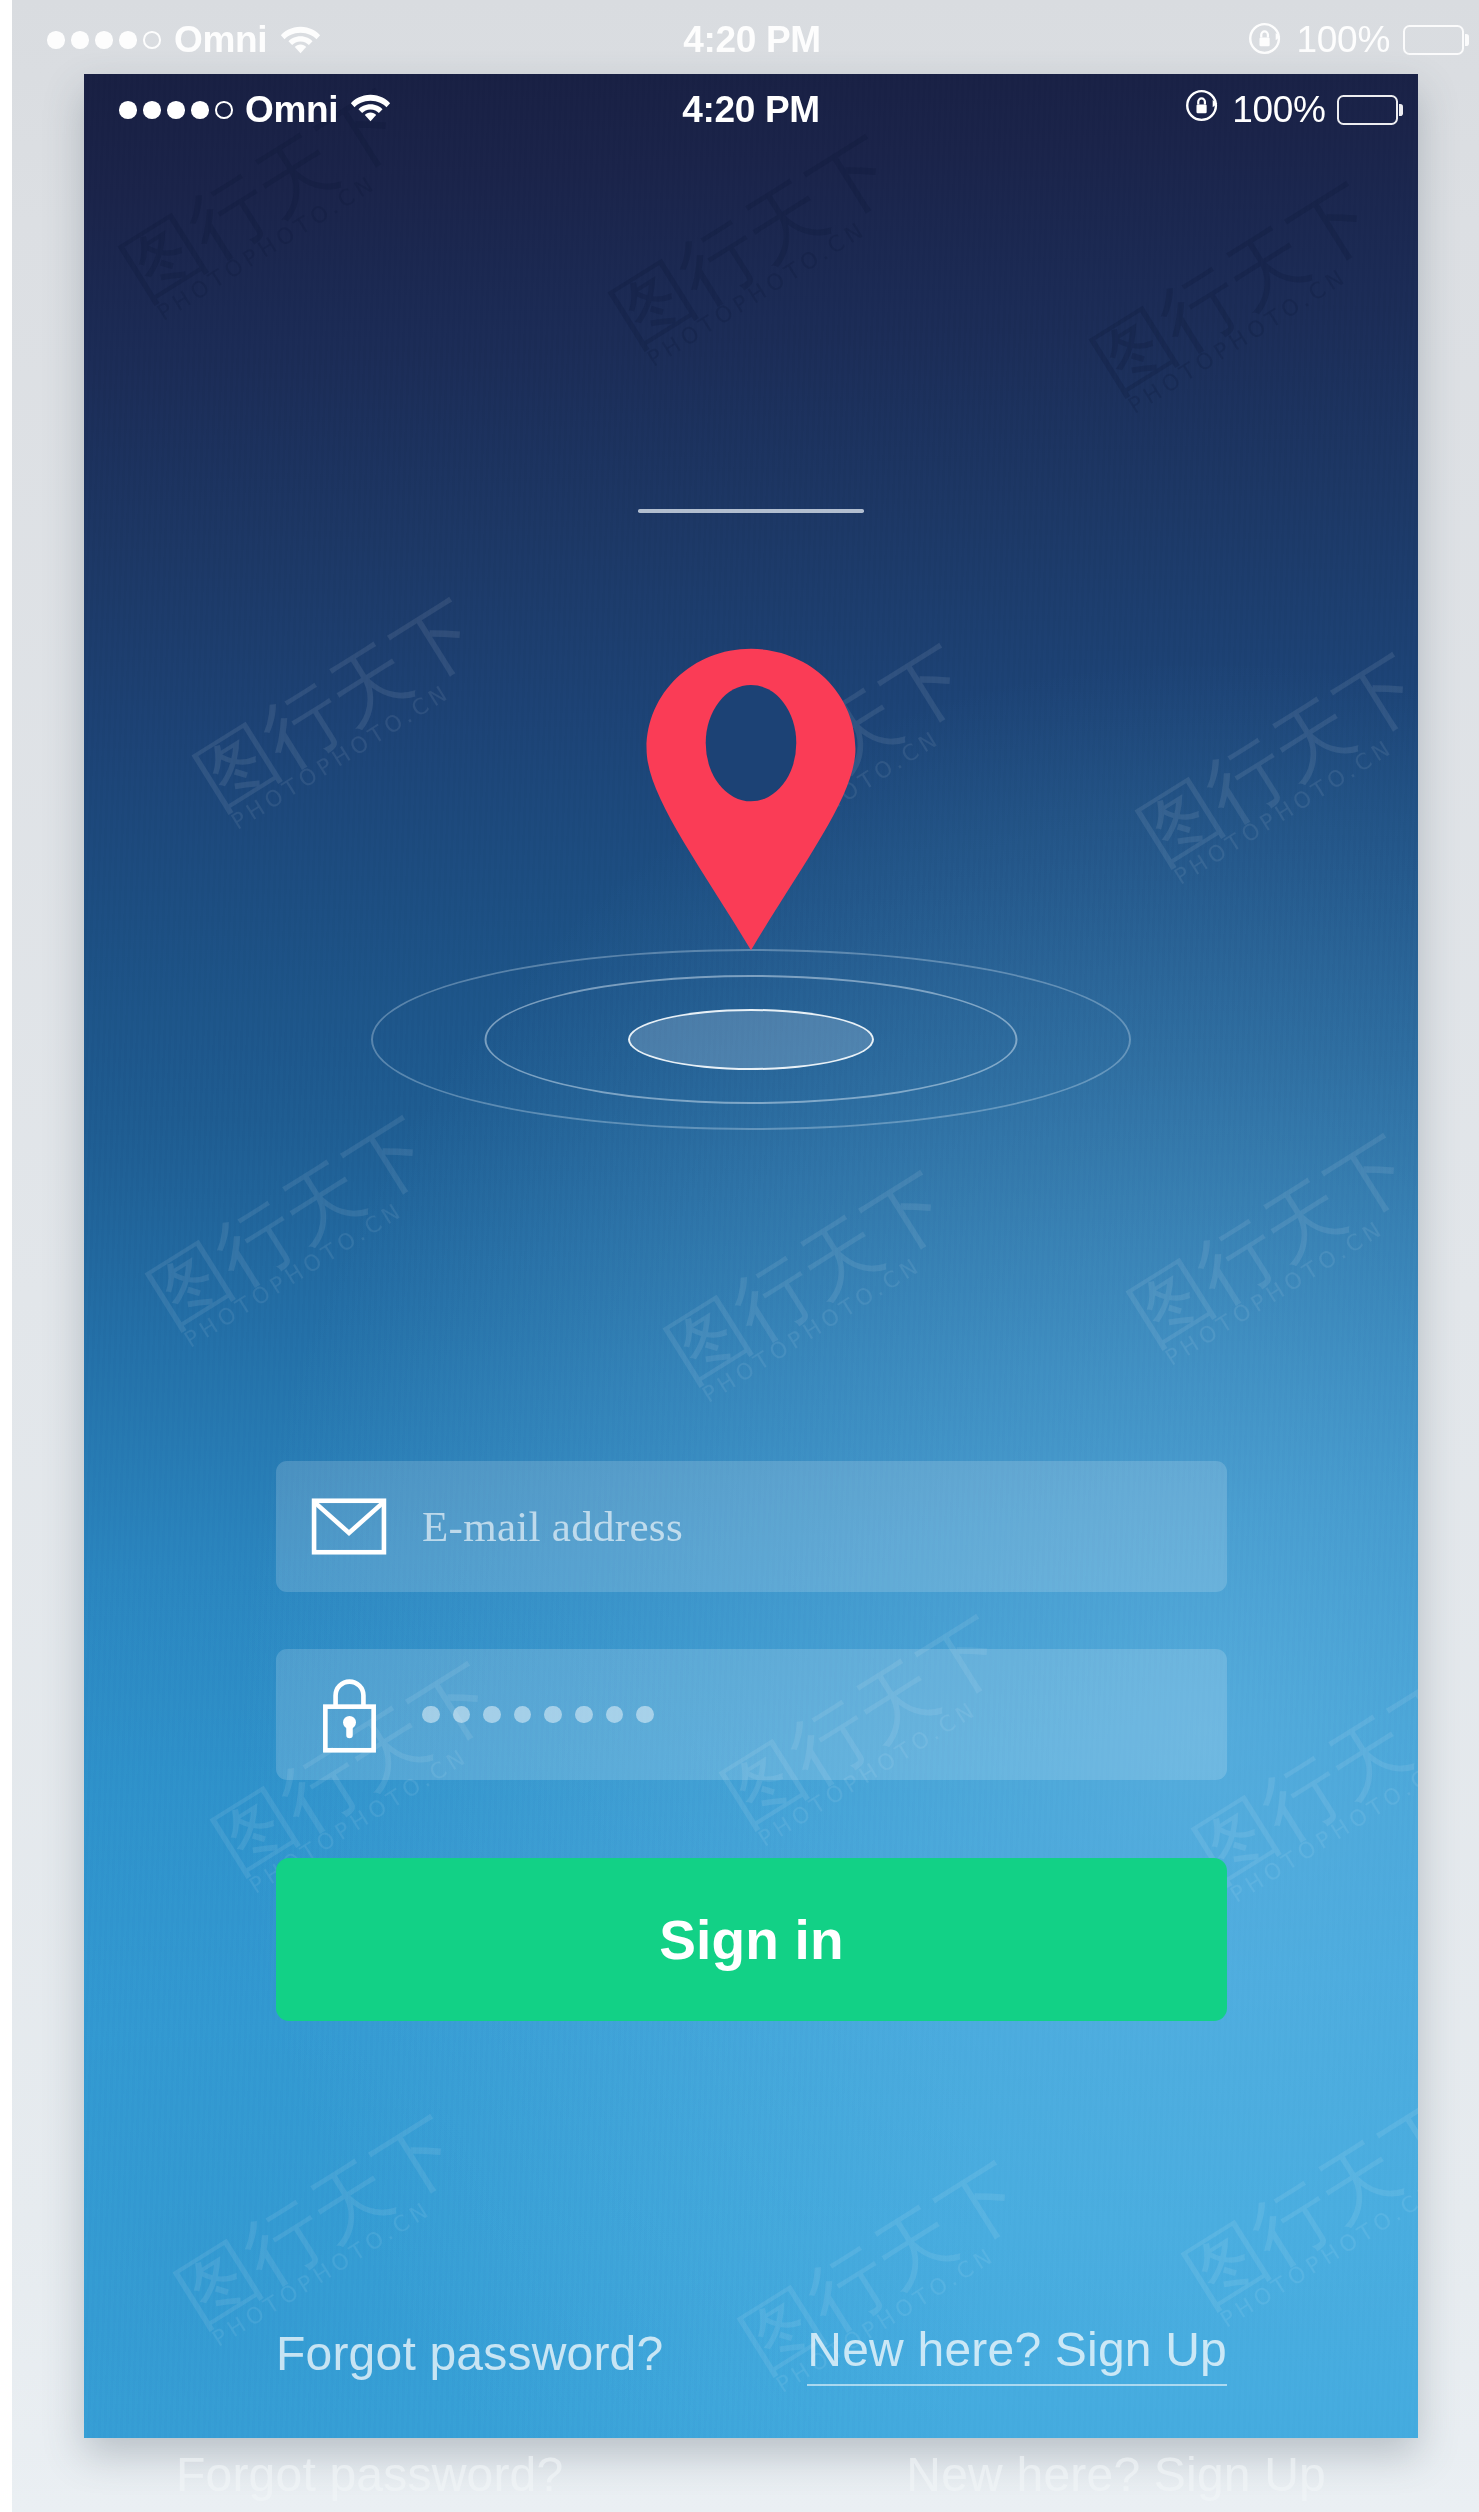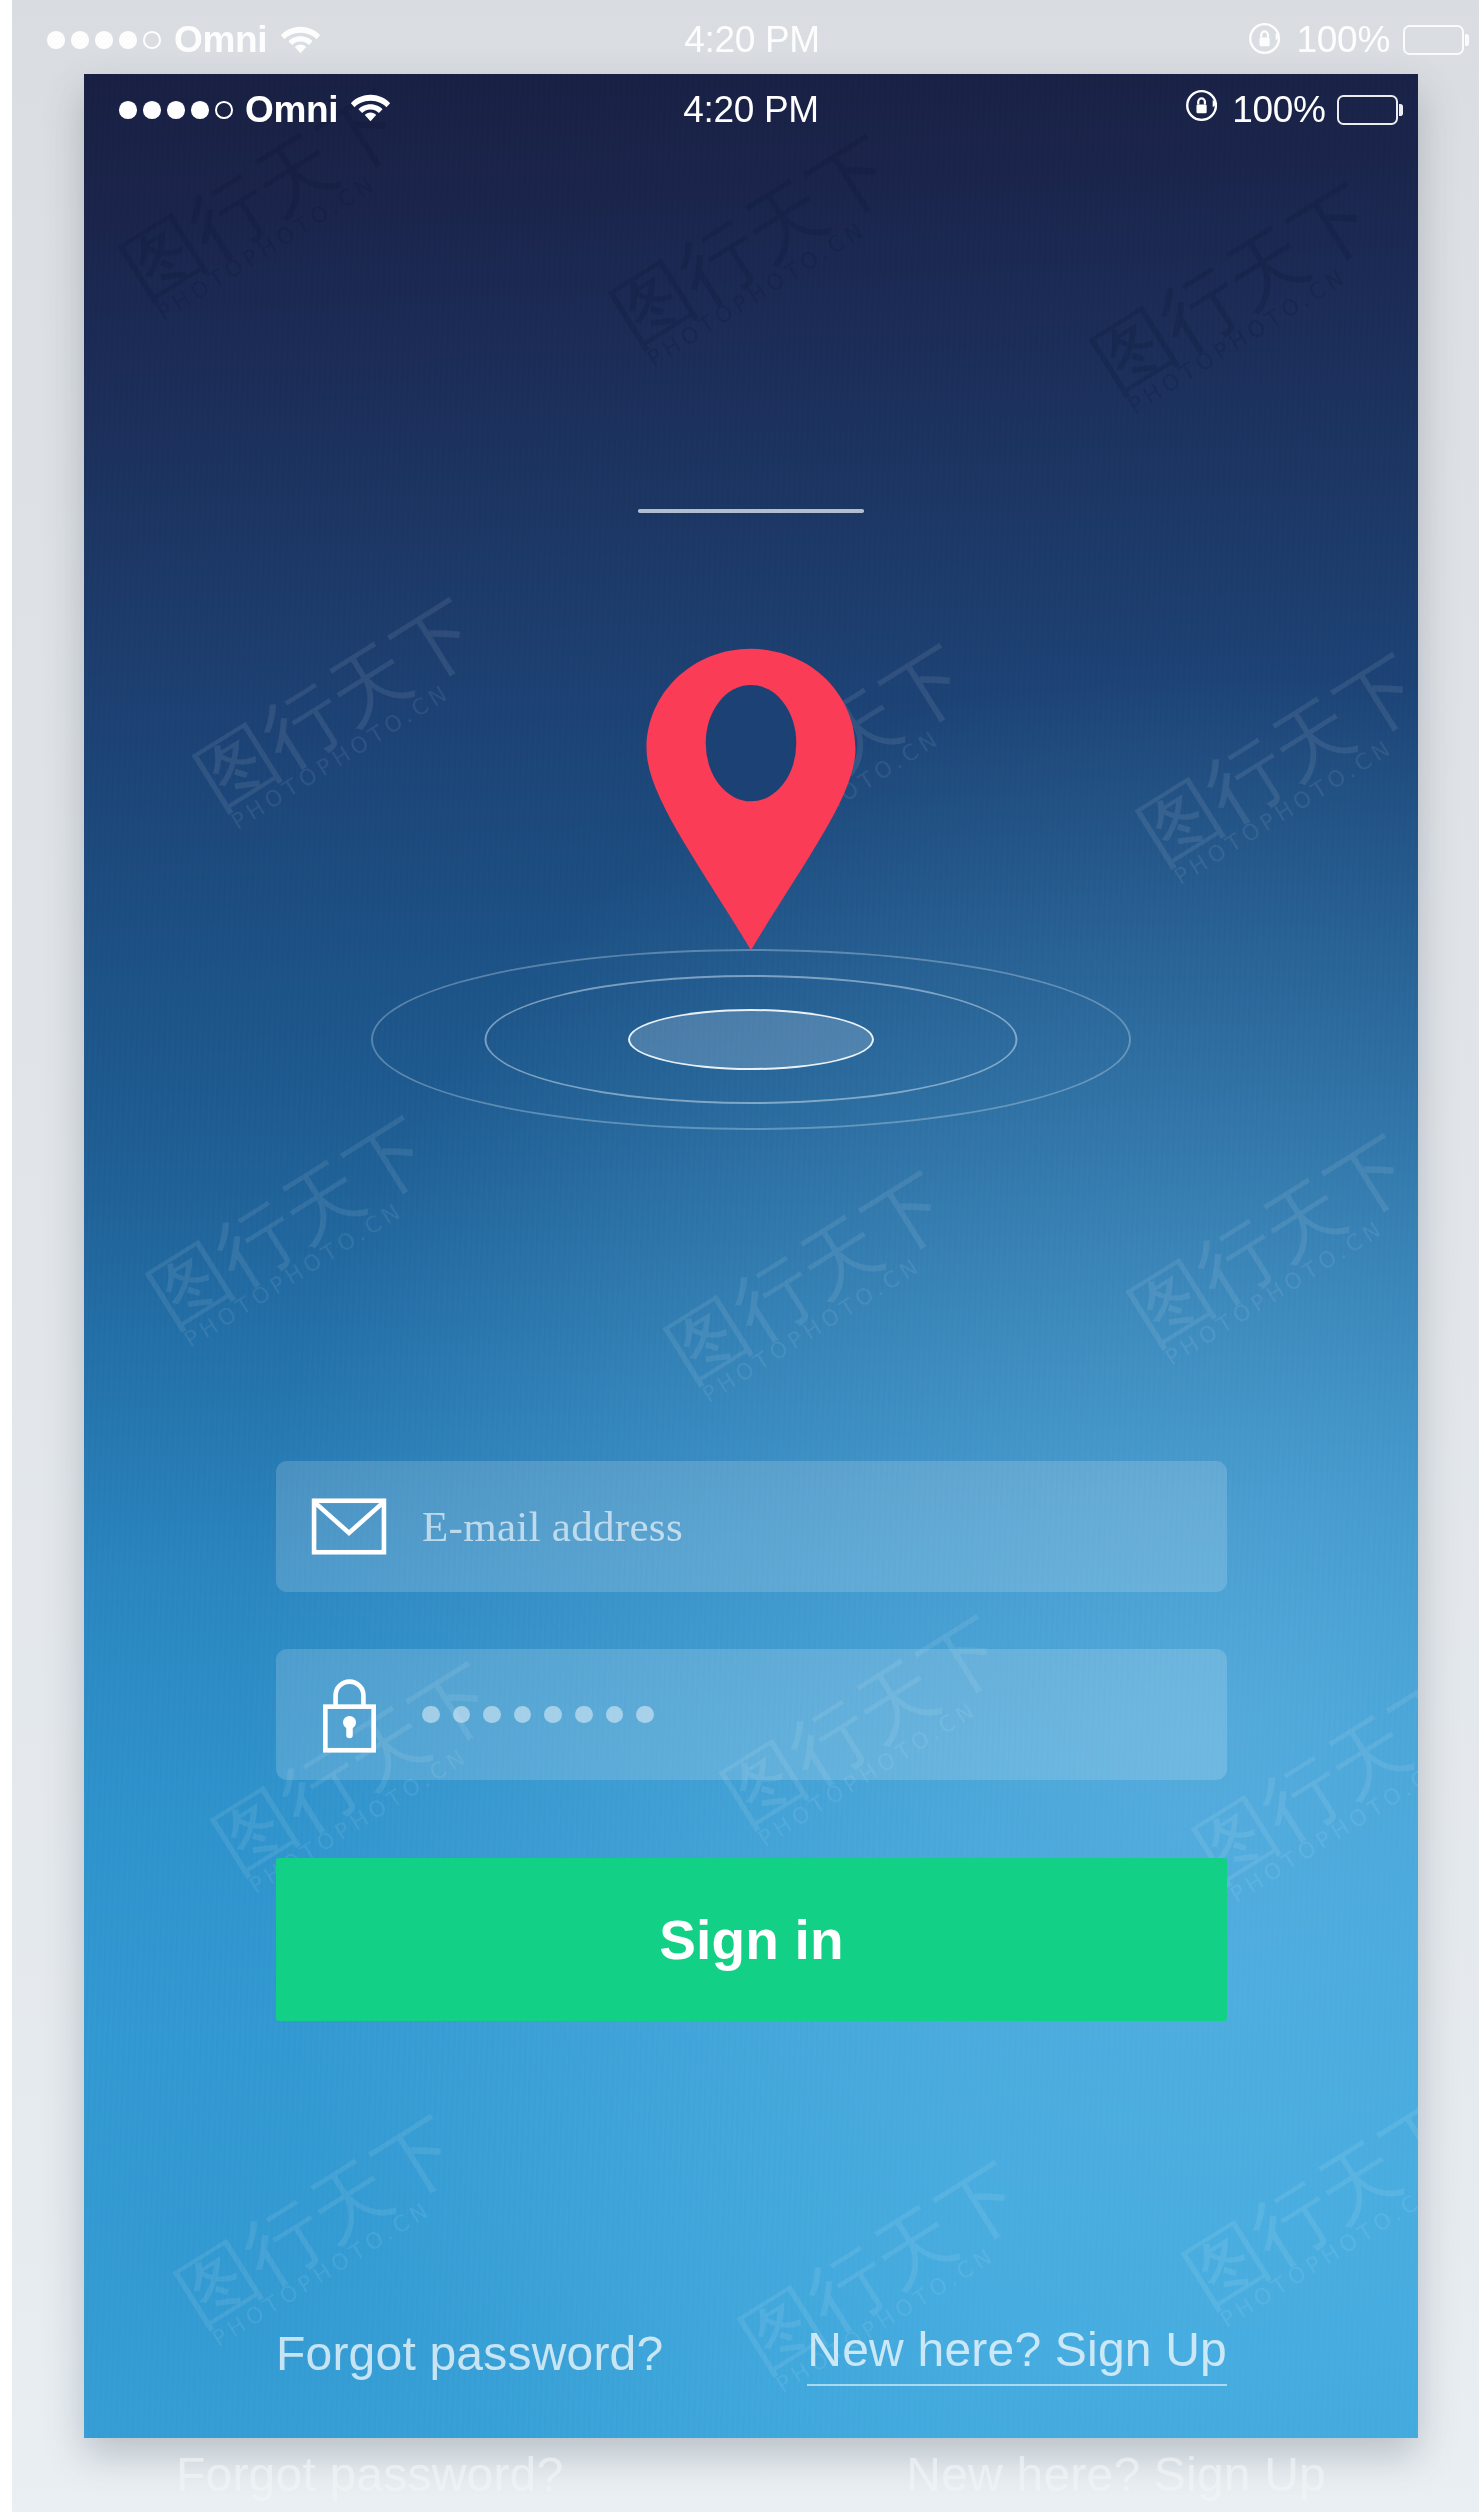--- a/index.html
+++ b/index.html
@@ -172,21 +172,21 @@
     width: 17.6px; height: 17.6px;
     border-radius: 50%;
     background: #ffffff;
   }
   .sig-dot.empty {
     background: transparent;
     border: 2.3px solid #ffffff;
     box-sizing: border-box;
   }
   .carrier-name { font-size: 37px; font-weight: 600; letter-spacing: -0.3px; }
-  .time-label   { font-size: 37px; font-weight: 400; letter-spacing: -0.3px; }
+  .time-label   { font-size: 37px; font-weight: 700; letter-spacing: -0.3px; }
   .battery-pct  { font-size: 37px; font-weight: 400; letter-spacing: -0.3px; }
 
   .battery-icon {
     position: relative;
     width: 61px; height: 30px;
     border: 2.8px solid rgba(255,255,255,.92);
     border-radius: 6.5px;
     box-sizing: border-box;
     padding: 2.3px;
   }
@@ -303,21 +303,21 @@
   }
   .pw-dot {
     width: 17.6px; height: 17.6px;
     border-radius: 50%;
     background: rgba(255,255,255,.46);
   }
 
   .signin-button {
     margin-top: 78px;
     height: 163px;
-    border-radius: 3px;
+    border-radius: 13px;
     background: #12d186;
     display: flex;
     align-items: center;
     justify-content: center;
     color: #ffffff;
     font-size: 55px;
     font-weight: 700;
     letter-spacing: 0.2px;
     border: none;
     width: 100%;

